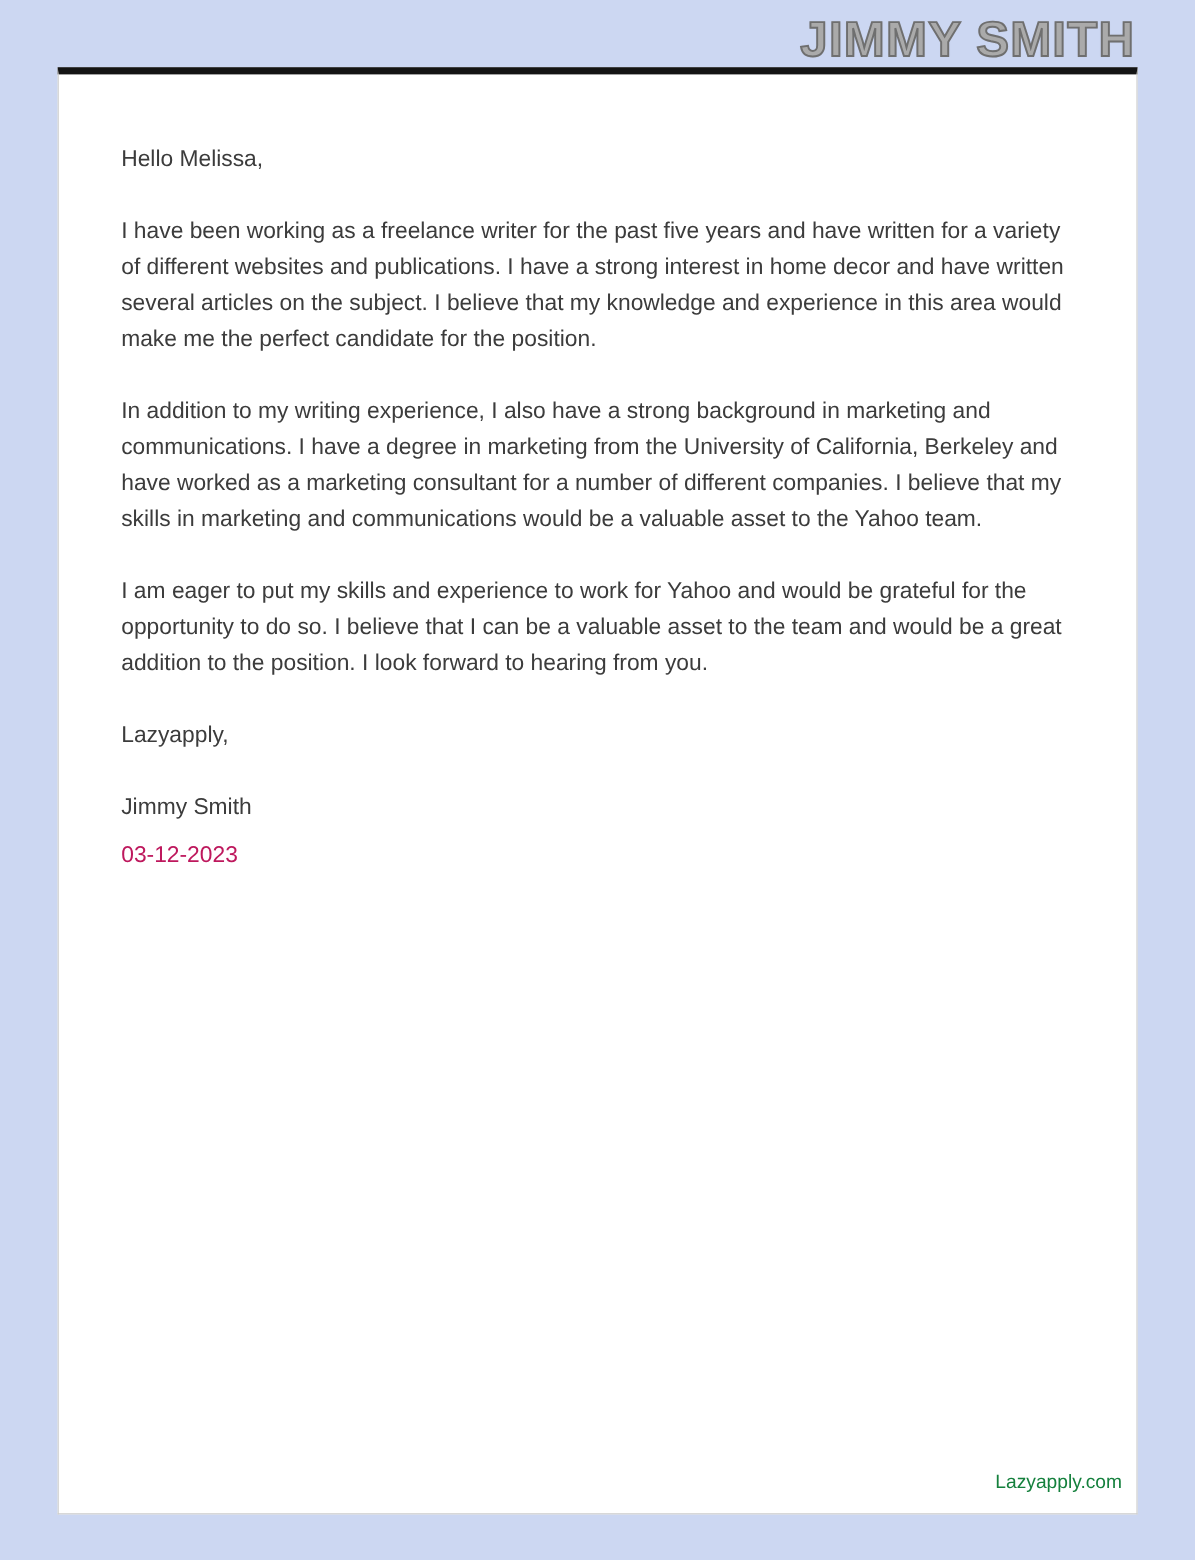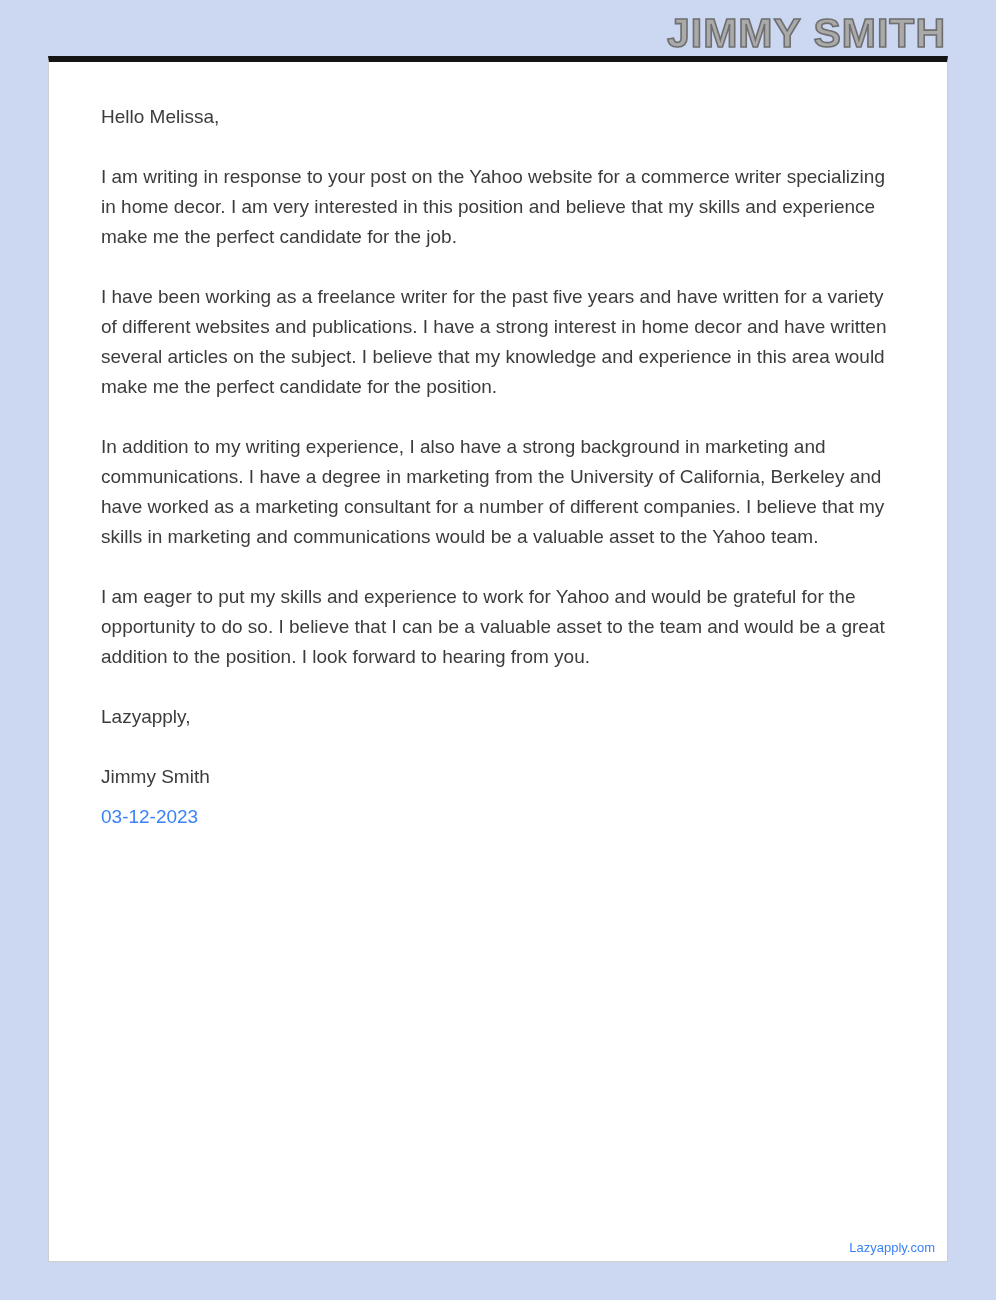--- a/index.html
+++ b/index.html
@@ -39,53 +39,53 @@
     border: 1px solid #cfcfcf;
     border-top: 6px solid #141414;
     box-sizing: border-box;
   }
 
   .letter {
     padding: 40px 55px 0 52px;
     font-size: 19px;
     line-height: 30px;
     color: #3c3c3c;
+    margin-top: 16px;
   }
 
   .letter p {
     margin: 0 0 30px 0;
   }
 
   .letter p.signature {
     margin-bottom: 10px;
   }
 
   .letter p.date {
-    color: #3b82f6;
+    color: #be185d;
     margin-bottom: 0;
   }
 
   .watermark {
     position: absolute;
     right: 12px;
-    bottom: 6px;
-    font-size: 13px;
-    color: #3b82f6;
+    bottom: 16px;
+    font-size: 16px;
+    color: #15803d;
   }
 </style>
 </head>
 <body>
 
 <div class="header-name">JIMMY SMITH</div>
 
 <div class="sheet">
   <div class="letter">
     <p>Hello Melissa,</p>
 
-    <p>I am writing in response to your post on the Yahoo website for a commerce writer specializing in home decor. I am very interested in this position and believe that my skills and experience make me the perfect candidate for the job.</p>
 
     <p>I have been working as a freelance writer for the past five years and have written for a variety of different websites and publications. I have a strong interest in home decor and have written several articles on the subject. I believe that my knowledge and experience in this area would make me the perfect candidate for the position.</p>
 
     <p>In addition to my writing experience, I also have a strong background in marketing and communications. I have a degree in marketing from the University of California, Berkeley and have worked as a marketing consultant for a number of different companies. I believe that my skills in marketing and communications would be a valuable asset to the Yahoo team.</p>
 
     <p>I am eager to put my skills and experience to work for Yahoo and would be grateful for the opportunity to do so. I believe that I can be a valuable asset to the team and would be a great addition to the position. I look forward to hearing from you.</p>
 
     <p>Lazyapply,</p>
 
     <p class="signature">Jimmy Smith</p>

